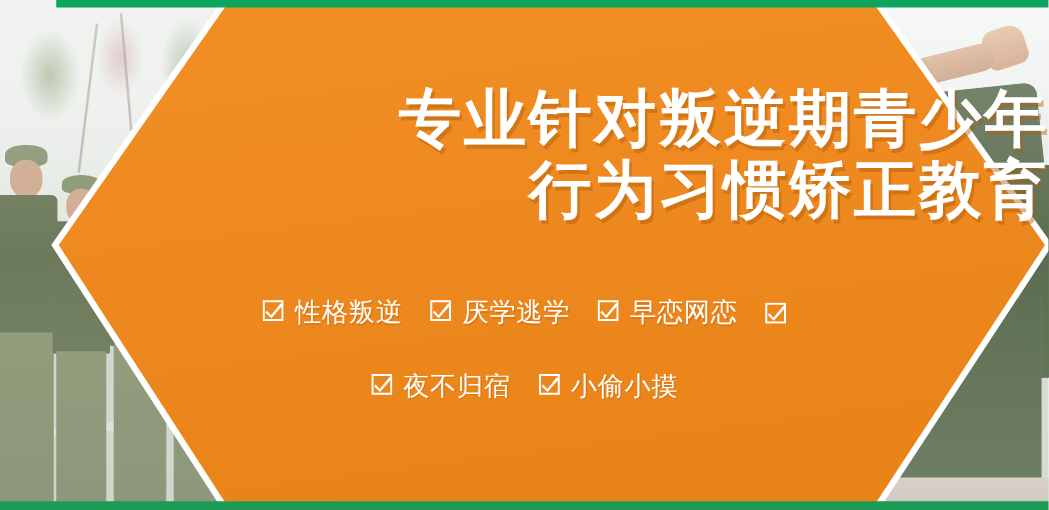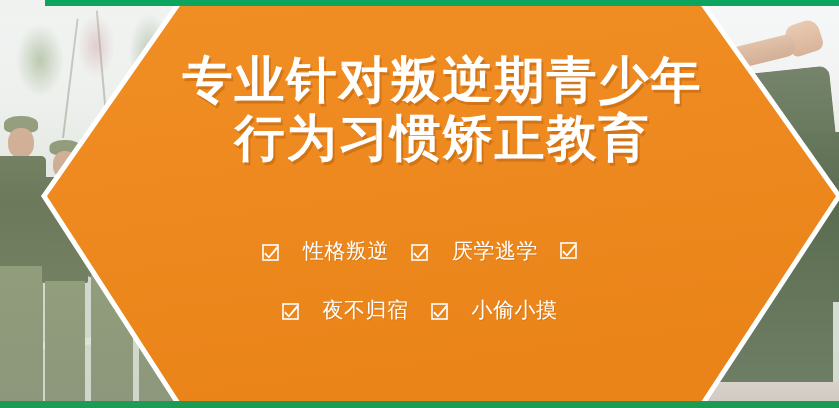--- a/index.html
+++ b/index.html
@@ -196,23 +196,23 @@
     background: #1a9c54;
   }
 
   
   .content {
     position: absolute;
     inset: 0;
   }
   .headline {
     position: absolute;
-    top: 49px;
+    top: 64px;
     left: 0; right: 0;
-    text-align: center;
+    text-align: right;
     margin-left: 46px;
   }
   .headline-line {
     display: block;
     color: #ffffff;
     font-size: 50px;
     font-weight: bold;
     line-height: 62px;
     letter-spacing: 1px;
     text-shadow: 2px 3px 0 rgba(176,92,10,0.45);
@@ -228,22 +228,22 @@
   }
   .tag-row {
     display: flex;
     justify-content: center;
     align-items: center;
     gap: 22px;
     margin-bottom: 22px;
   }
   .tag {
     display: flex;
-    align-items: flex-end;
-    gap: 24px;
+    align-items: flex-start;
+    gap: 9px;
     white-space: nowrap;
   }
   .checkbox-icon {
     width: 17px;
     height: 17px;
     flex: 0 0 auto;
     display: block;
   }
   .tag-label {
     color: #ffffff;
@@ -384,20 +384,27 @@
             <rect x="1" y="1" width="15" height="15" fill="none" stroke="#ffffff" stroke-width="1.6"></rect>
             <path d="M3.6 8.6 L6.8 12.2 L14.6 2.6 L16.2 4.1 L7.0 14.6 L2.2 9.9 Z" fill="#ffffff"></path>
           </svg>
           <span class="tag-label">厌学逃学</span>
         </div>
         <div class="tag">
           <svg class="checkbox-icon" viewBox="0 0 17 17">
             <rect x="1" y="1" width="15" height="15" fill="none" stroke="#ffffff" stroke-width="1.6"></rect>
             <path d="M3.6 8.6 L6.8 12.2 L14.6 2.6 L16.2 4.1 L7.0 14.6 L2.2 9.9 Z" fill="#ffffff"></path>
           </svg>
+          <span class="tag-label">早恋网恋</span>
+        </div>
+        <div class="tag">
+          <svg class="checkbox-icon" viewBox="0 0 17 17">
+            <rect x="1" y="1" width="15" height="15" fill="none" stroke="#ffffff" stroke-width="1.6"></rect>
+            <path d="M3.6 8.6 L6.8 12.2 L14.6 2.6 L16.2 4.1 L7.0 14.6 L2.2 9.9 Z" fill="#ffffff"></path>
+          </svg>
         </div>
       </div>
 
       <div class="tag-row" style="margin-top:38px;">
         <div class="tag">
           <svg class="checkbox-icon" viewBox="0 0 17 17">
             <rect x="1" y="1" width="15" height="15" fill="none" stroke="#ffffff" stroke-width="1.6"></rect>
             <path d="M3.6 8.6 L6.8 12.2 L14.6 2.6 L16.2 4.1 L7.0 14.6 L2.2 9.9 Z" fill="#ffffff"></path>
           </svg>
           <span class="tag-label">夜不归宿</span>

